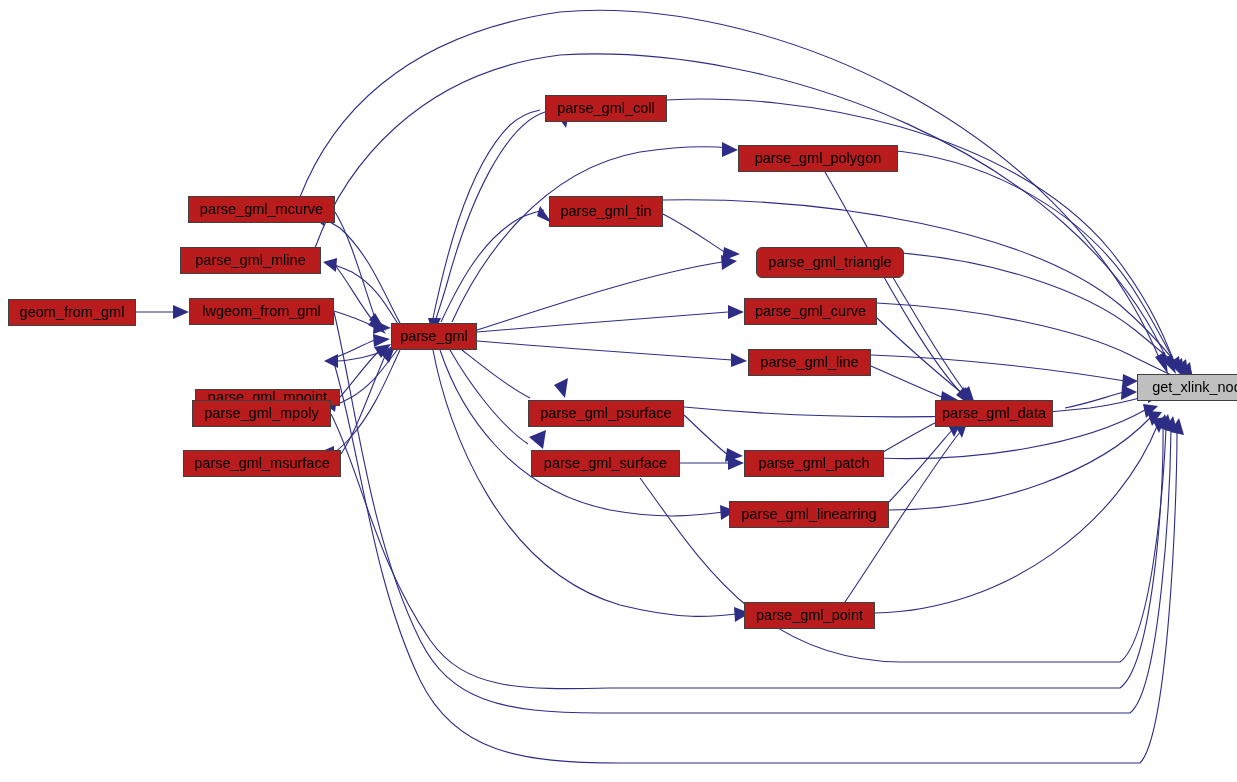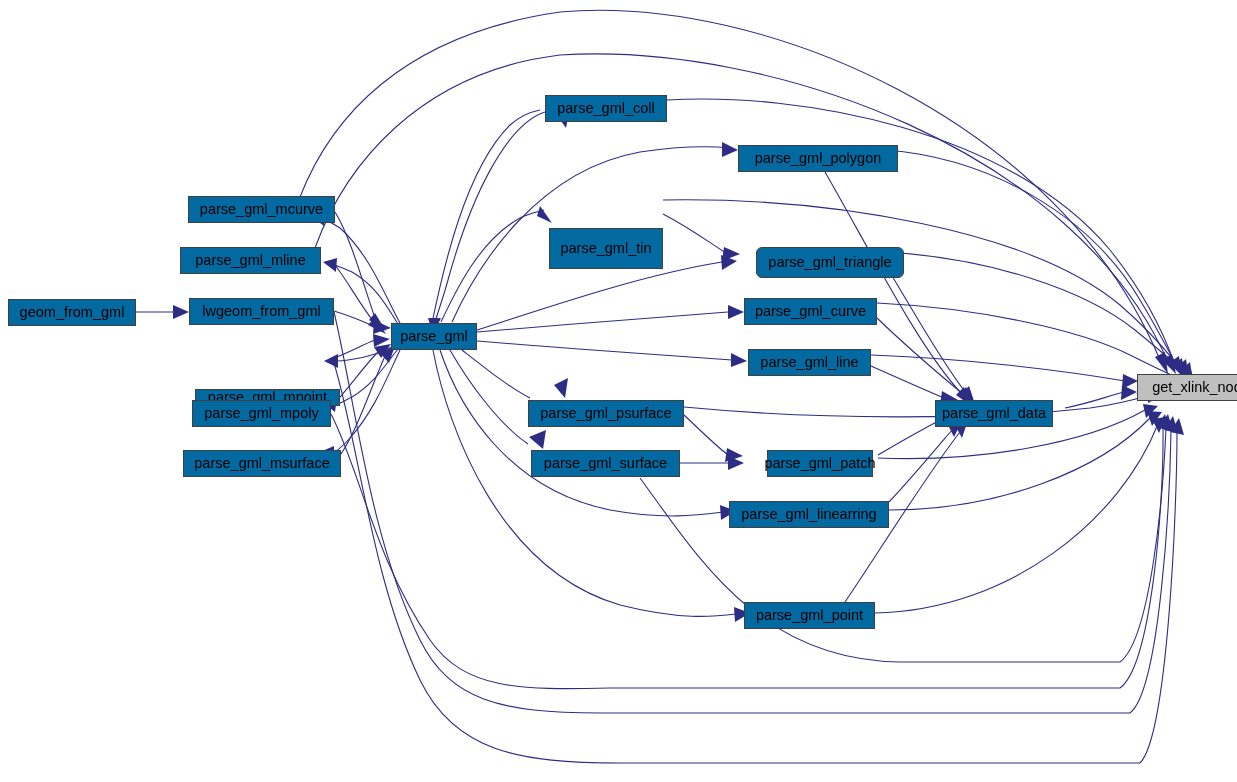--- a/index.html
+++ b/index.html
@@ -19,21 +19,21 @@
     position: absolute;
     left: 0;
     top: 0;
     width: 1237px;
     height: 782px;
   }
   .node-box {
     position: absolute;
     box-sizing: border-box;
     border: 1px solid #404040;
-    background: #0369a1;
+    background: #b91c1c;
     color: #000000;
     font-size: 14.5px;
     line-height: 1;
     display: flex;
     align-items: center;
     justify-content: center;
     white-space: nowrap;
     z-index: 5;
   }
   .node-box.highlight {
@@ -231,42 +231,42 @@
     </div>
   <div class="node-box" style="left:183px; top:450px; width:158px; height:27px;">
       <span>parse_gml_msurface</span>
     </div>
   <div class="node-box" style="left:391px; top:323px; width:86px;  height:27px;">
       <span>parse_gml</span>
     </div>
   <div class="node-box" style="left:545px; top:95px;  width:122px; height:27px;">
       <span>parse_gml_coll</span>
     </div>
-  <div class="node-box" style="left:549px; top:196px; width:114px; height:41px;margin-top:32px;">
+  <div class="node-box" style="left:549px; top:196px; width:114px; height:31px;">
       <span>parse_gml_tin</span>
     </div>
   <div class="node-box" style="left:528px; top:400px; width:156px; height:27px;">
       <span>parse_gml_psurface</span>
     </div>
   <div class="node-box" style="left:531px; top:450px; width:149px; height:27px;">
       <span>parse_gml_surface</span>
     </div>
   <div class="node-box" style="left:738px; top:145px; width:160px; height:27px;">
       <span>parse_gml_polygon</span>
     </div>
   <div class="node-box" style="left:756px; top:247px; width:148px; height:31px;border-radius:6px;">
       <span>parse_gml_triangle</span>
     </div>
   <div class="node-box" style="left:744px; top:298px; width:133px; height:27px;">
       <span>parse_gml_curve</span>
     </div>
   <div class="node-box" style="left:748px; top:349px; width:123px; height:27px;">
       <span>parse_gml_line</span>
     </div>
-  <div class="node-box" style="left:744px; top:450px; width:106px; height:27px;margin-left:23px;">
+  <div class="node-box" style="left:744px; top:450px; width:140px; height:27px;">
       <span>parse_gml_patch</span>
     </div>
   <div class="node-box" style="left:729px; top:501px; width:160px; height:27px;">
       <span>parse_gml_linearring</span>
     </div>
   <div class="node-box" style="left:744px; top:602px; width:131px; height:27px;">
       <span>parse_gml_point</span>
     </div>
   <div class="node-box" style="left:935px; top:400px; width:118px; height:27px;">
       <span>parse_gml_data</span>

